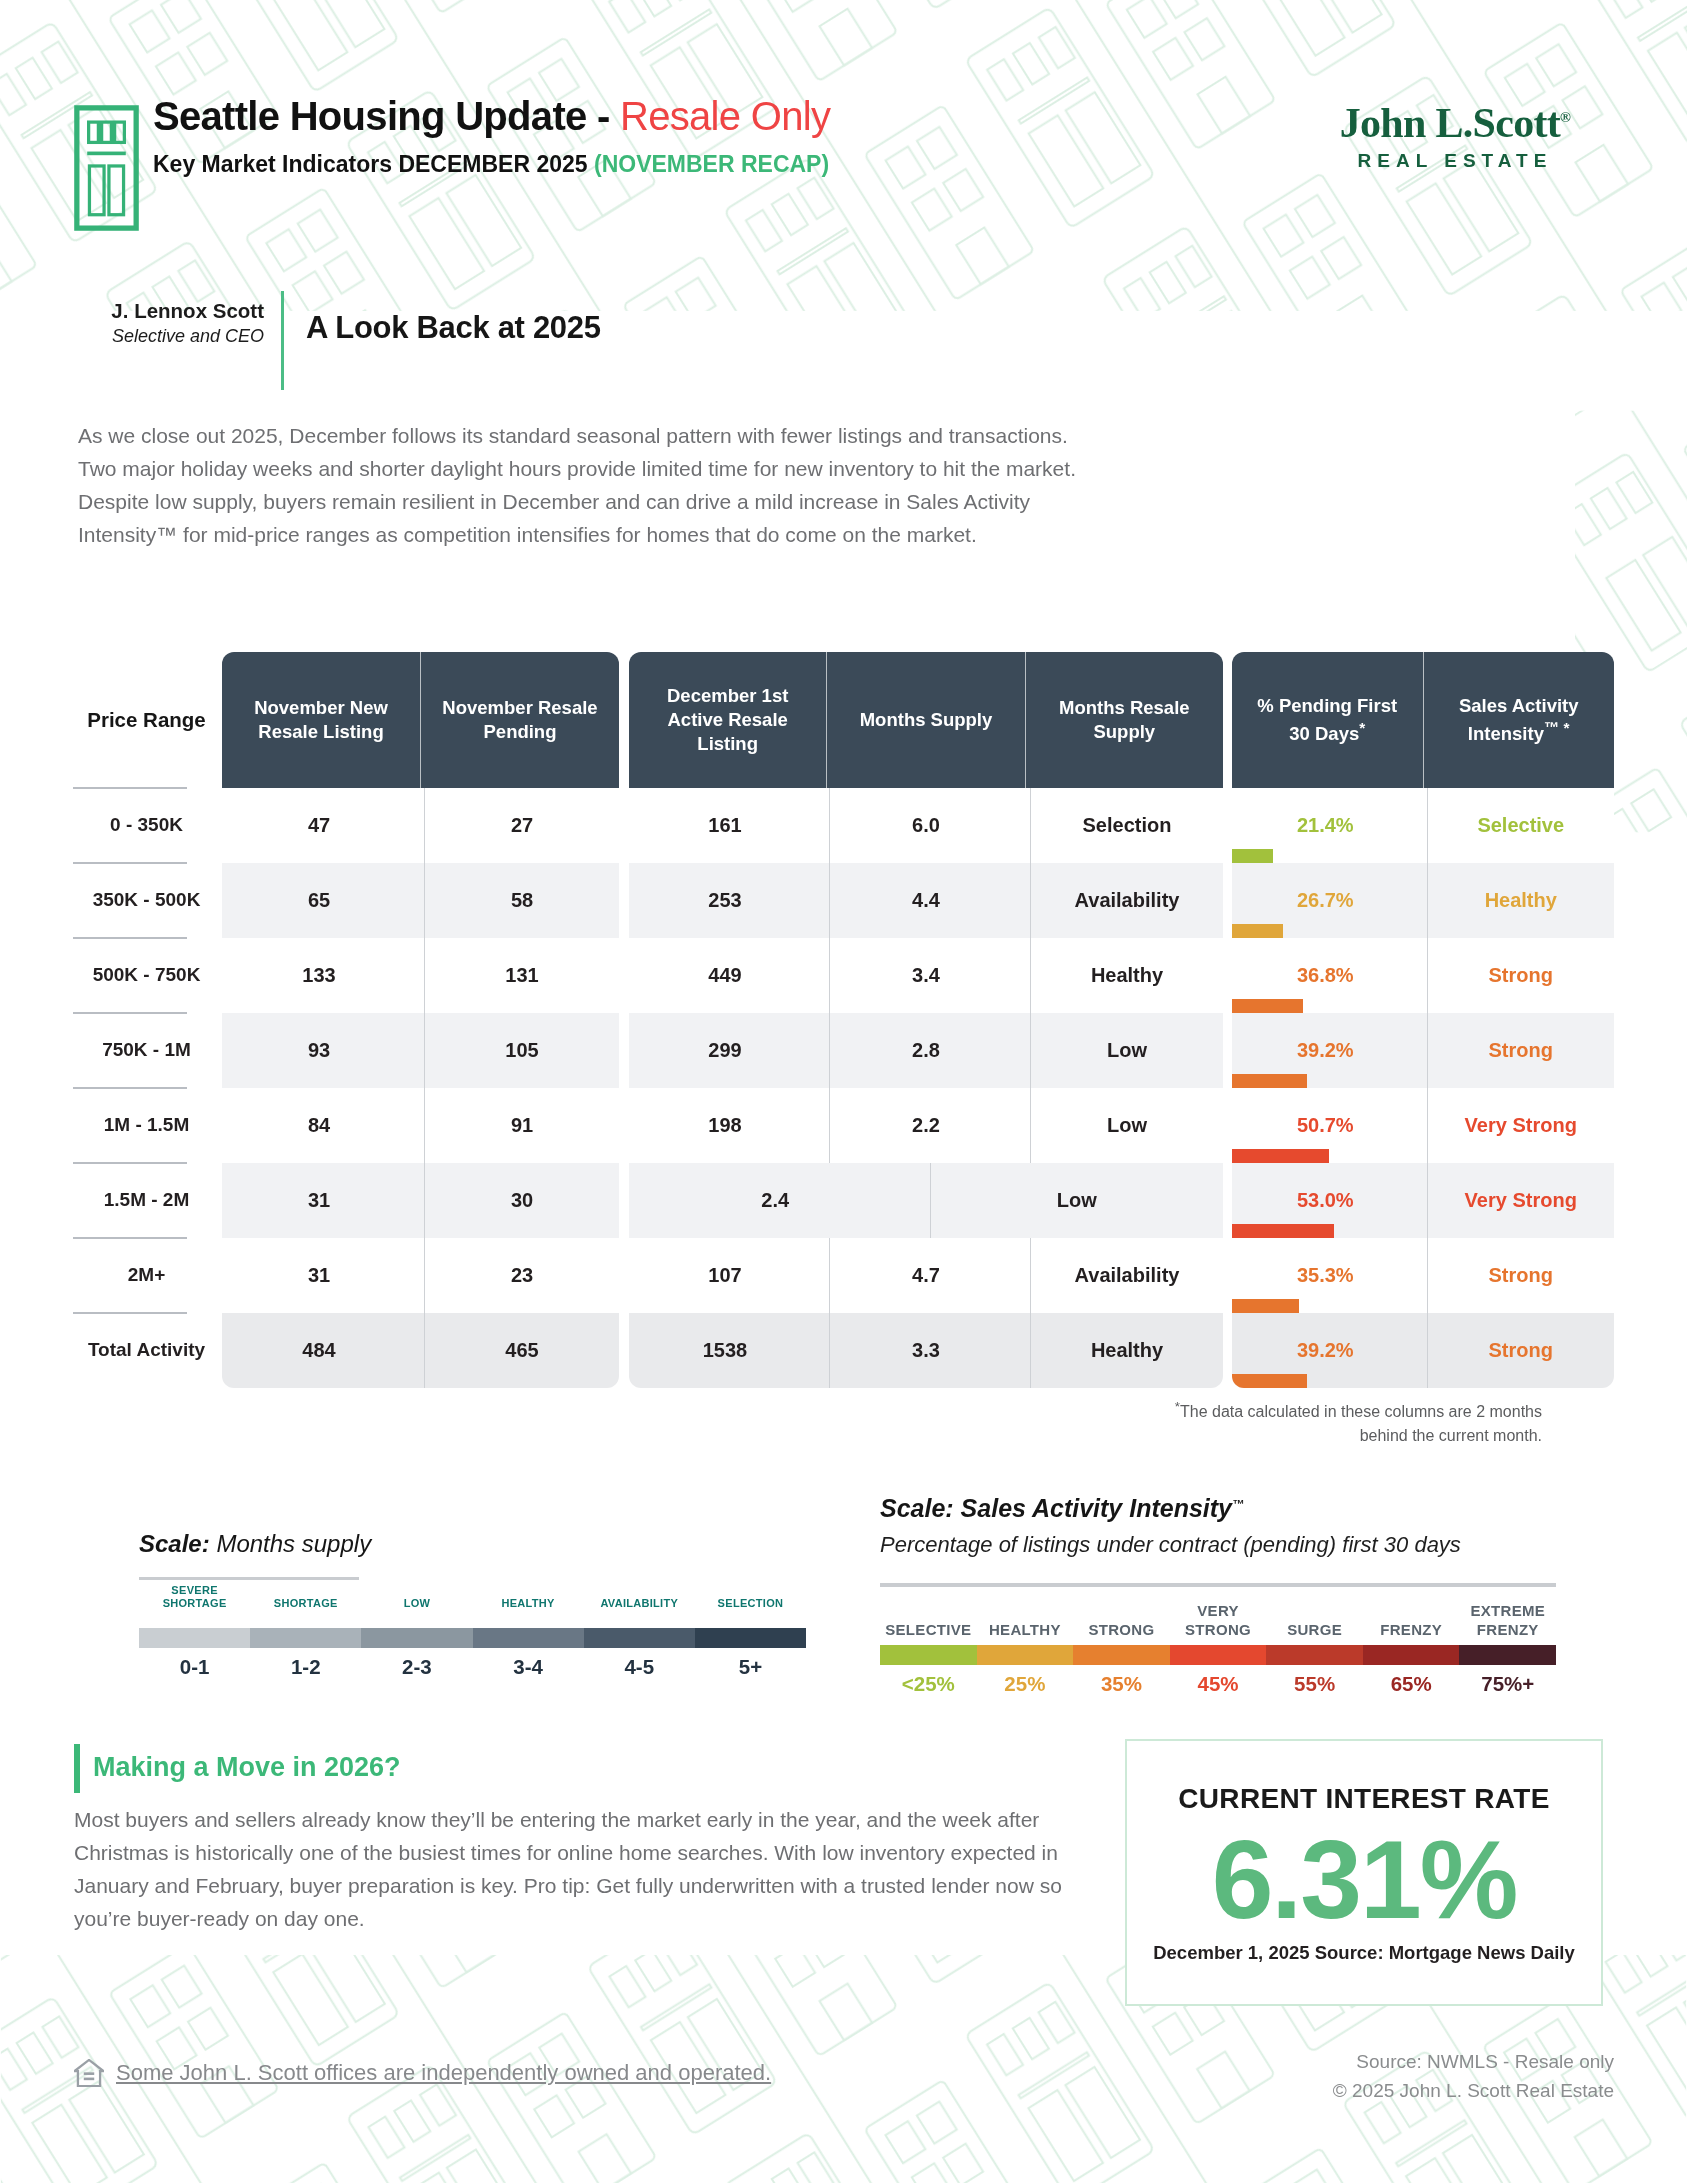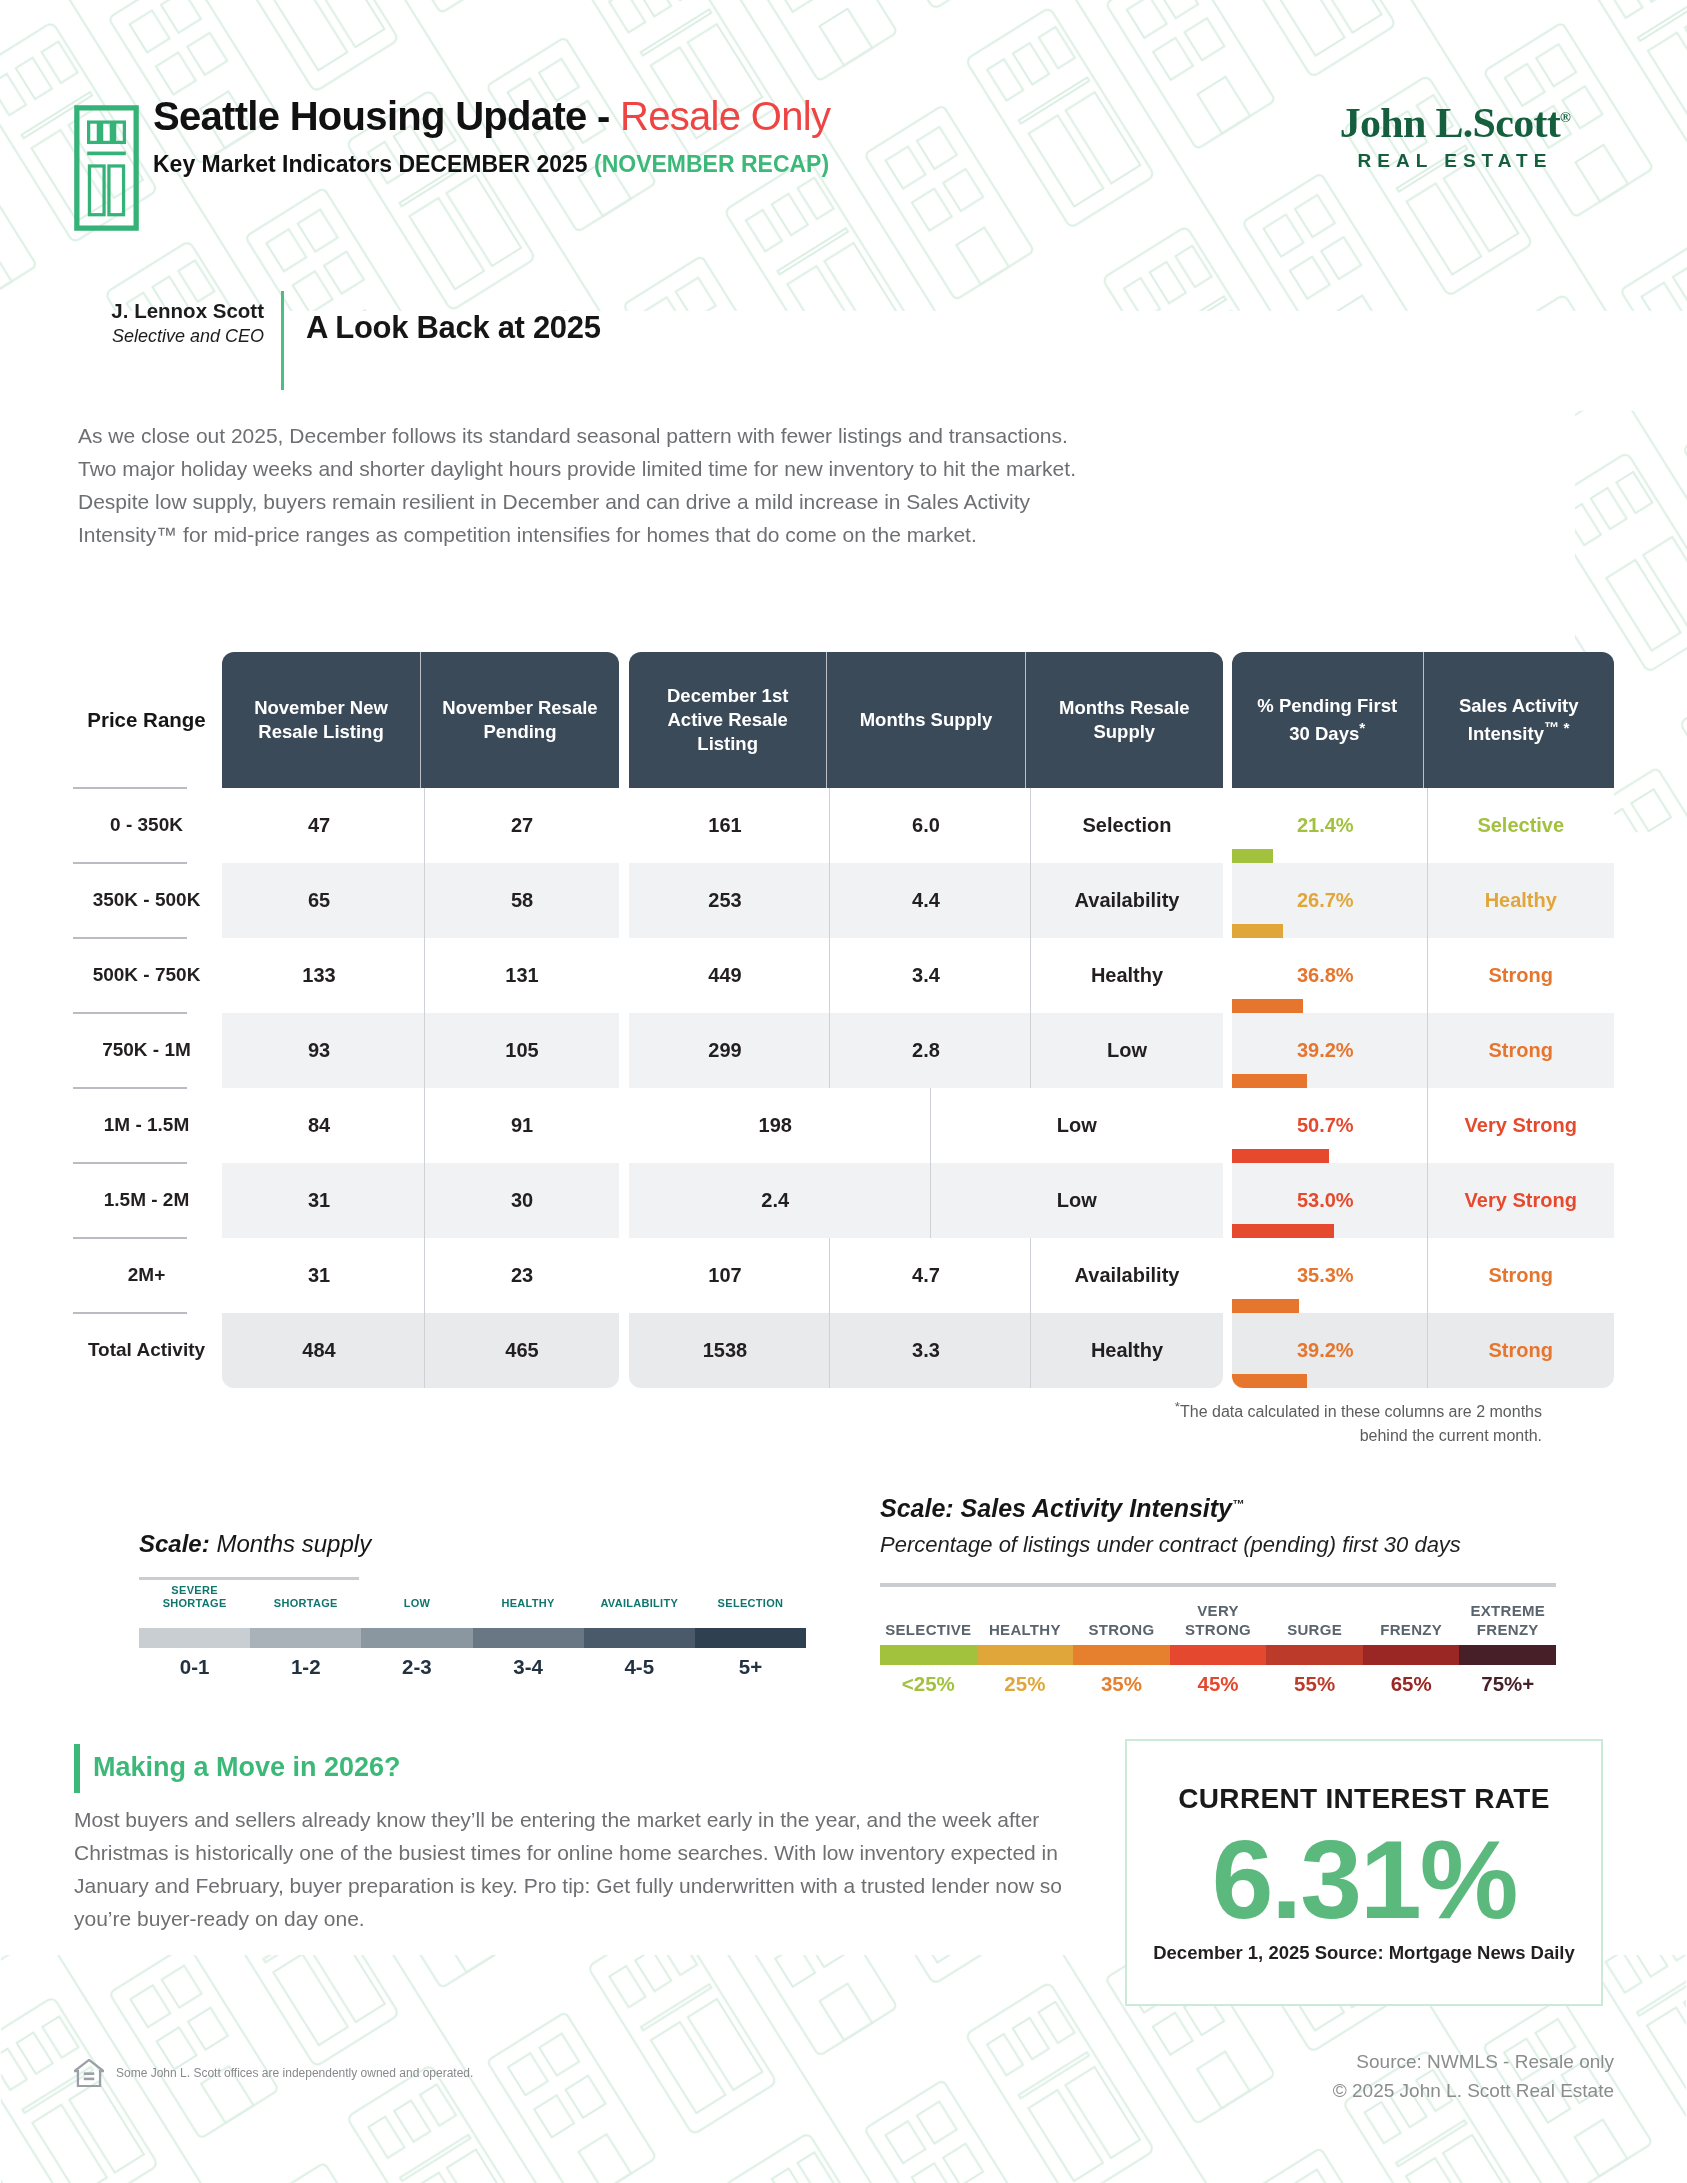--- a/index.html
+++ b/index.html
@@ -98,21 +98,21 @@
   .rate-box { left:1125px; top:1739px; width:478px; height:267px; background:#ffffff;
               border:2px solid #cde9d7; }
   .rate-title { margin-top:42px; text-align:center; font-size:28px; font-weight:700; color:#1a1a1a;
                 letter-spacing:0.3px; }
   .rate-value { margin-top:4px; text-align:center; font-size:111px; font-weight:700; color:#5cb97e;
                 letter-spacing:-2px; line-height:1.1; }
   .rate-source { margin-top:1.3px; text-align:center; font-size:18.5px; font-weight:600; color:#231f20; }
 
   
   .footer-left { left:74px; top:2059px; display:flex; align-items:center; gap:12px; }
-  .footer-left-text { font-size:12px; color:#87898c; }
+  .footer-left-text { font-size:22px; color:#87898c;text-decoration:underline; }
   .footer-right { right:73px; top:2048px; text-align:right; font-size:19px; color:#8a8c8e; line-height:1.5; }
 </style>
 </head>
 <body>
 
 <div id="page">
 
   <svg class="pat" style="left:0;top:-20px;" width="1687" height="331" viewBox="0 0 2550 500">
     <defs>
       <pattern id="bp1" width="430" height="390" patternUnits="userSpaceOnUse" patternTransform="rotate(-32 200 200)">
@@ -287,20 +287,21 @@
         <div class="cell">3.4</div>
         <div class="cell lab">Healthy</div>
       </div>
     <div class="grow">
         <div class="cell">299</div>
         <div class="cell">2.8</div>
         <div class="cell lab">Low</div>
       </div>
     <div class="grow">
         <div class="cell">198</div>
+        <div class="cell">2.2</div>
         <div class="cell lab">Low</div>
       </div>
     <div class="grow">
         <div class="cell">2.4</div>
         <div class="cell lab">Low</div>
       </div>
     <div class="grow">
         <div class="cell">107</div>
         <div class="cell">4.7</div>
         <div class="cell lab">Availability</div>

